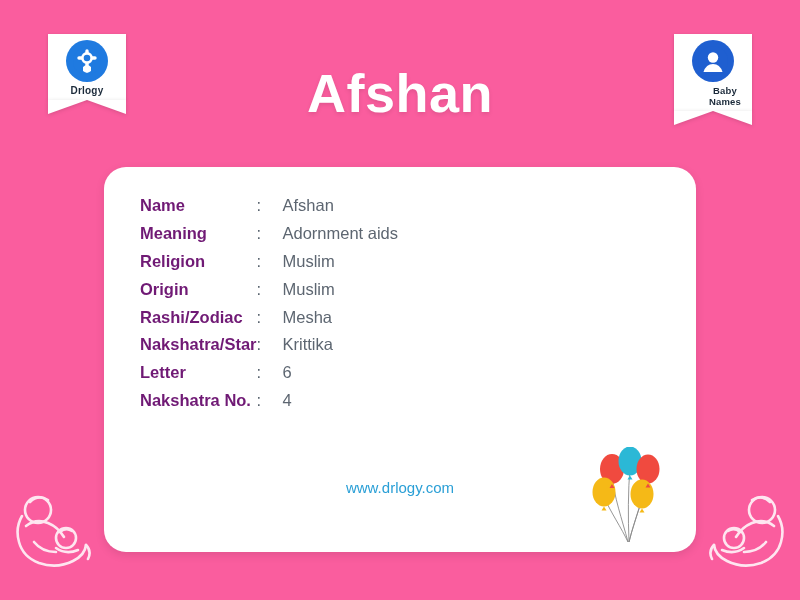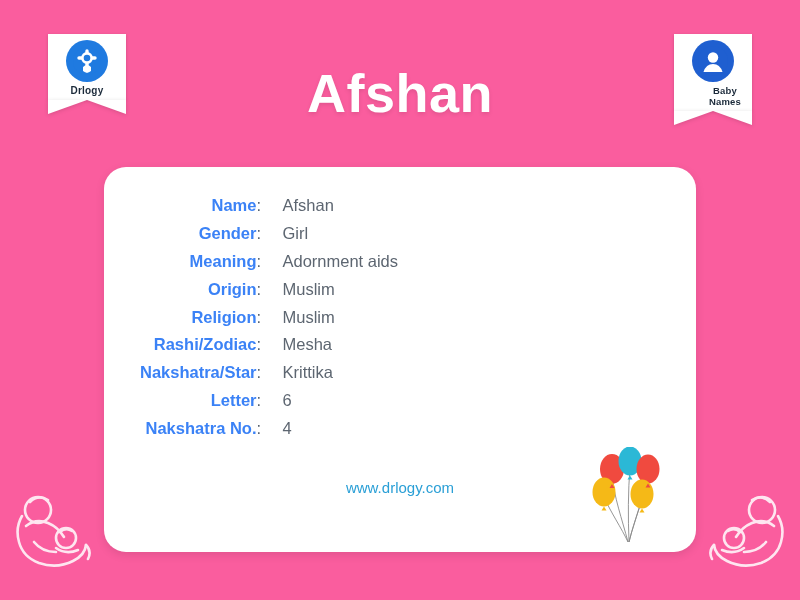--- a/index.html
+++ b/index.html
@@ -95,24 +95,23 @@
     border-collapse: collapse;
   }
   .info-table td {
     padding: 0;
     height: 27.8px;
     vertical-align: middle;
     font-size: 16.5px;
   }
   .label-cell {
     font-weight: bold;
-    color: #3b82f6;
+    color: #701a75;
     padding-right: 8px;
     white-space: nowrap;
-    text-align: right;
   }
   .colon-cell {
     color: #5a6570;
     width: 26px;
     text-align: left;
     padding-left: 6px;
   }
   .value-cell {
     color: #5d6671;
     padding-left: 10px;
@@ -184,36 +183,31 @@
 
 <div class="card">
   <table class="info-table">
     <tbody>
       <tr>
         <td class="label-cell">Name</td>
         <td class="colon-cell">:</td>
         <td class="value-cell">Afshan</td>
       </tr>
       <tr>
-        <td class="label-cell">Gender</td>
-        <td class="colon-cell">:</td>
-        <td class="value-cell">Girl</td>
-      </tr>
-      <tr>
         <td class="label-cell">Meaning</td>
         <td class="colon-cell">:</td>
         <td class="value-cell">Adornment aids</td>
       </tr>
       <tr>
+        <td class="label-cell">Religion</td>
+        <td class="colon-cell">:</td>
+        <td class="value-cell">Muslim</td>
+      </tr>
+      <tr>
         <td class="label-cell">Origin</td>
-        <td class="colon-cell">:</td>
-        <td class="value-cell">Muslim</td>
-      </tr>
-      <tr>
-        <td class="label-cell">Religion</td>
         <td class="colon-cell">:</td>
         <td class="value-cell">Muslim</td>
       </tr>
       <tr>
         <td class="label-cell">Rashi/Zodiac</td>
         <td class="colon-cell">:</td>
         <td class="value-cell">Mesha</td>
       </tr>
       <tr>
         <td class="label-cell">Nakshatra/Star</td>

